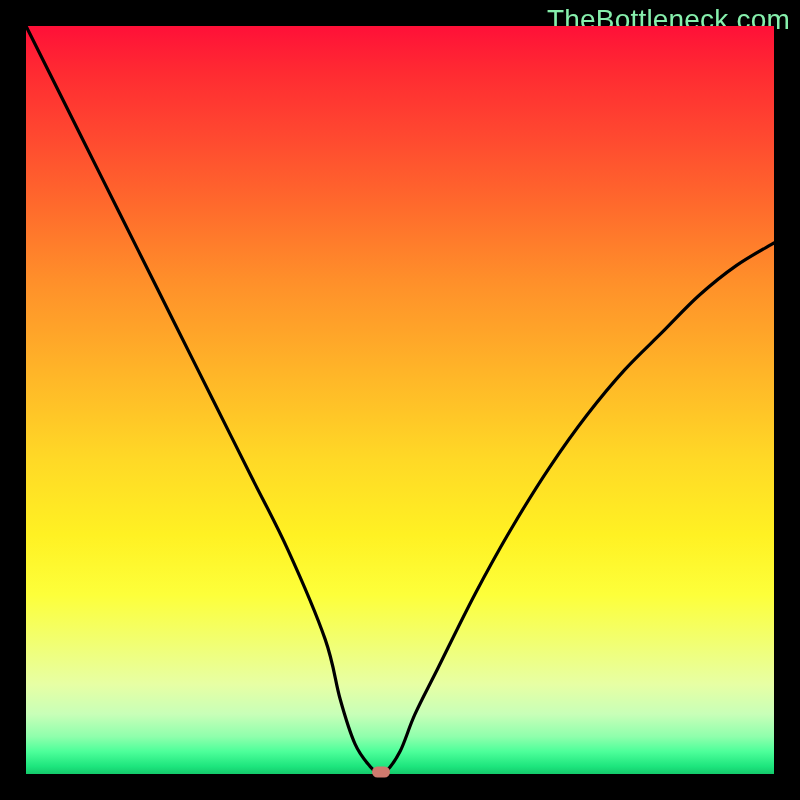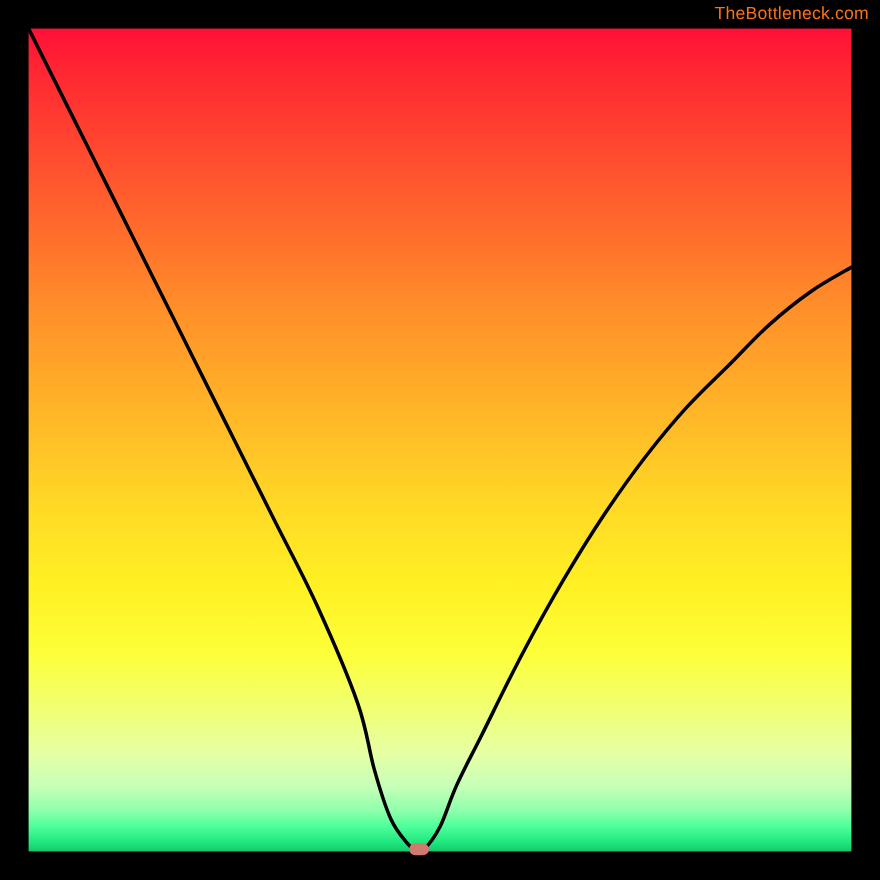--- a/index.html
+++ b/index.html
@@ -41,22 +41,22 @@
       #8fffac 95%,
       #4dff9a 97%,
       #1de57d 99%,
       #14c96b 100%
     );
   }
   .watermark {
     position: absolute;
     top: 4px;
     right: 10px;
-    color: #f97316;
-    font-size: 16px;
+    color: #86efac;
+    font-size: 28px;
     font-weight: 500;
     letter-spacing: 0.2px;
     user-select: none;
   }
   svg.curve {
     position: absolute;
     left: 0;
     top: 0;
     width: 748px;
     height: 748px;

